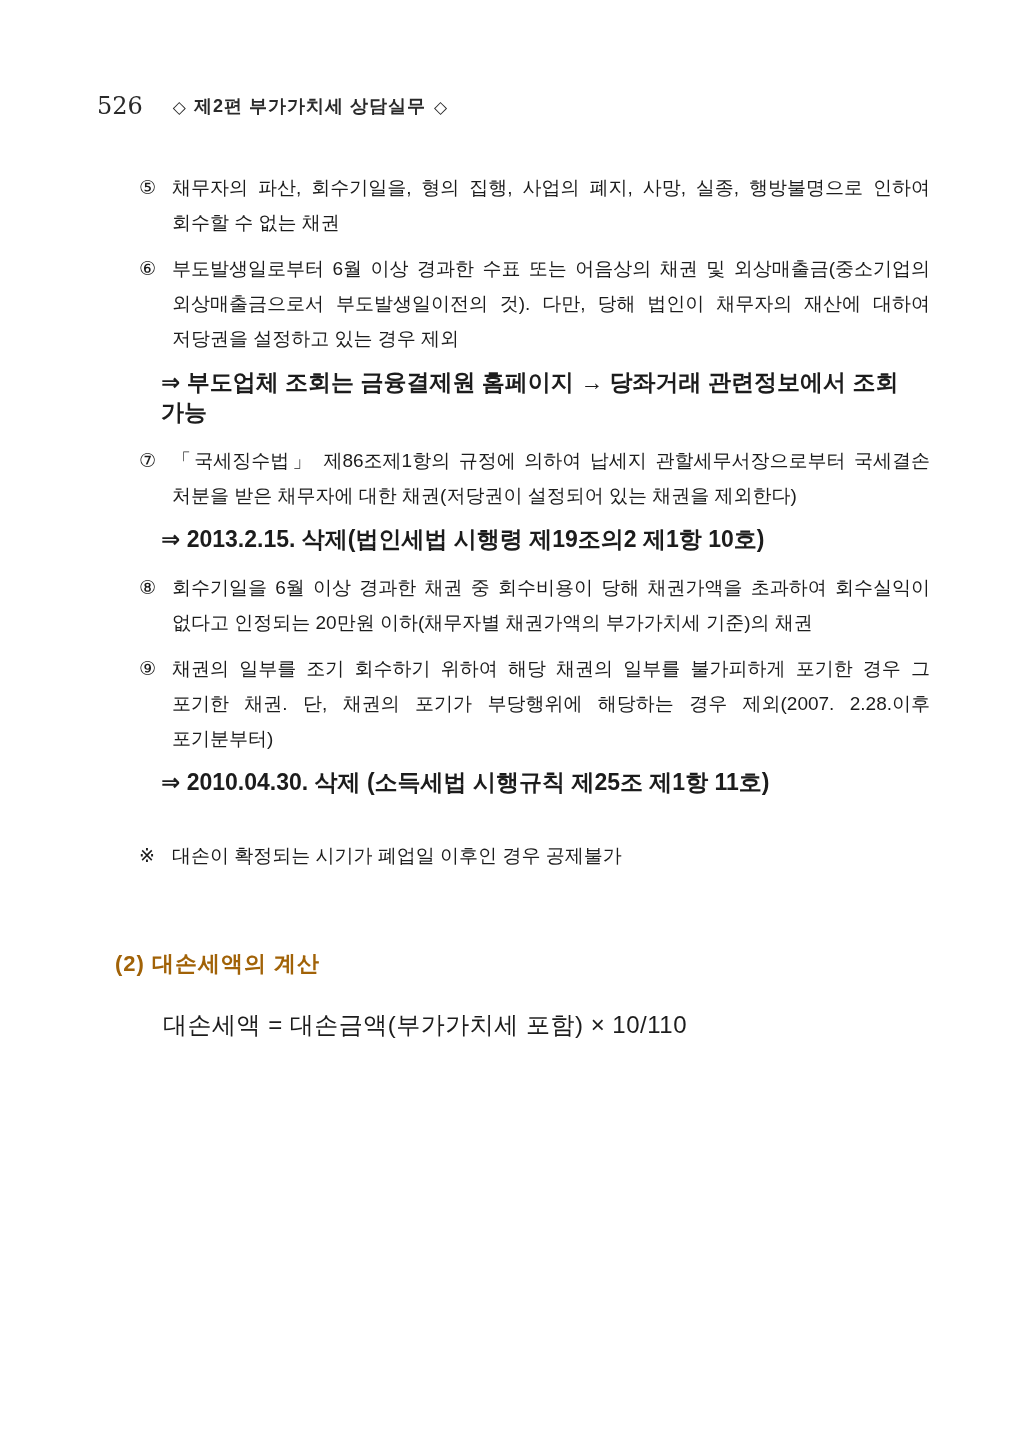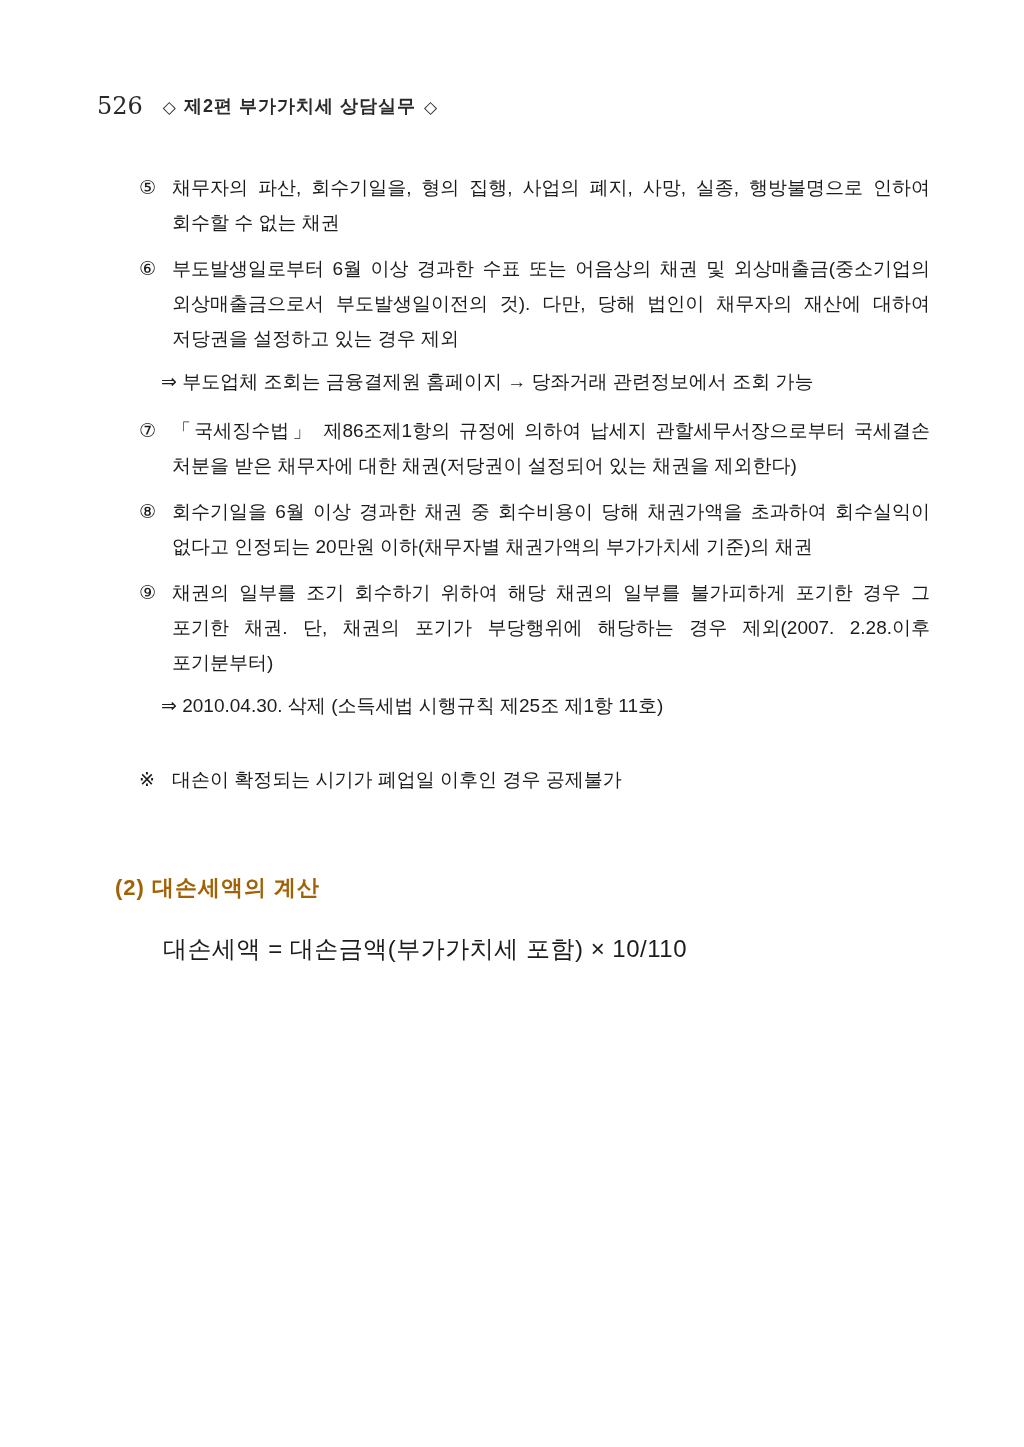--- a/index.html
+++ b/index.html
@@ -10,37 +10,37 @@
     font-family: "Liberation Sans", "DejaVu Sans", sans-serif;
     color: #1c1c1c;
     overflow: hidden;
   }
   .page { padding: 92px 94px 0 97px; }
 
   
   .header { display: flex; align-items: center; }
   .page-num {
     font-family: "DejaVu Serif", "Liberation Serif", serif;
-    font-size: 24px; color: #2a2a2a; margin-right: 12px;
+    font-size: 24px; color: #2a2a2a; margin-right: 22px;
   }
   .diamond { font-size: 17px; color: #2a2a2a; margin: 0 8px; position: relative; top: 1px; }
   .header-title { font-size: 18px; font-weight: bold; color: #2a2a2a; letter-spacing: 1px; }
 
   
   .content { margin-top: 50px; padding-left: 42px; }
   .item {
     display: flex;
     font-size: 19px; line-height: 35px;
     margin-bottom: 11px;
     word-break: keep-all;
   }
   .marker { width: 33px; flex-shrink: 0; font-size: 19px; }
   .item-text { flex: 1; text-align: justify; }
   .note {
-    font-size: 19px; font-weight: normal; line-height: 30px;
+    font-size: 23px; font-weight: bold; line-height: 30px;
     margin: 5px 0 16px 22px;
     word-break: keep-all;
   }
   .footnote {
     display: flex; font-size: 19px; line-height: 30px;
     margin-top: 44px; word-break: keep-all;
   }
   .footnote .marker { width: 33px; }
 
   
@@ -70,20 +70,21 @@
     <div class="item">
       <span class="marker">⑥</span>
       <span class="item-text">부도발생일로부터 6월 이상 경과한 수표 또는 어음상의 채권 및 외상매출금(중소기업의 외상매출금으로서 부도발생일이전의 것). 다만, 당해 법인이 채무자의 재산에 대하여 저당권을 설정하고 있는 경우 제외</span>
     </div>
     <div class="note">⇒ 부도업체 조회는 금융결제원 홈페이지 → 당좌거래 관련정보에서 조회 가능</div>
 
     <div class="item">
       <span class="marker">⑦</span>
       <span class="item-text">「국세징수법」 제86조제1항의 규정에 의하여 납세지 관할세무서장으로부터 국세결손 처분을 받은 채무자에 대한 채권(저당권이 설정되어 있는 채권을 제외한다)</span>
     </div>
+    <div class="note">⇒ 2013.2.15. 삭제(법인세법 시행령 제19조의2 제1항 10호)</div>
 
     <div class="item">
       <span class="marker">⑧</span>
       <span class="item-text">회수기일을 6월 이상 경과한 채권 중 회수비용이 당해 채권가액을 초과하여 회수실익이 없다고 인정되는 20만원 이하(채무자별 채권가액의 부가가치세 기준)의 채권</span>
     </div>
 
     <div class="item">
       <span class="marker">⑨</span>
       <span class="item-text">채권의 일부를 조기 회수하기 위하여 해당 채권의 일부를 불가피하게 포기한 경우 그 포기한 채권. 단, 채권의 포기가 부당행위에 해당하는 경우 제외(2007. 2.28.이후 포기분부터)</span>
     </div>

